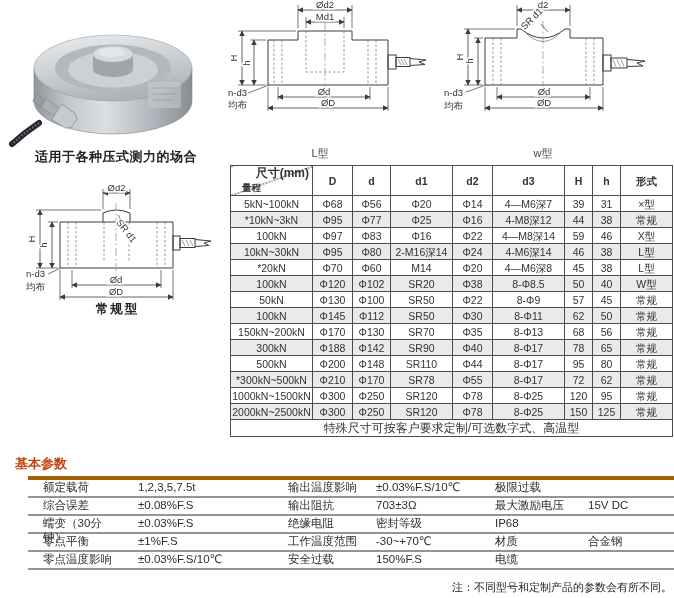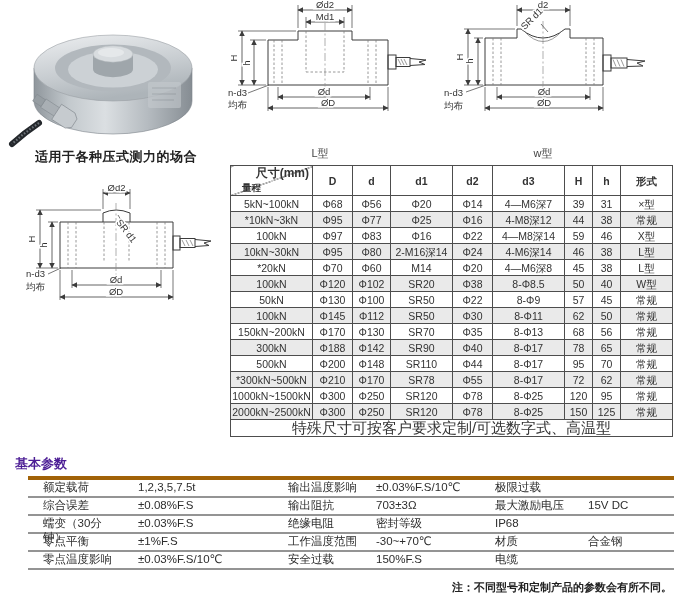--- a/index.html
+++ b/index.html
@@ -21,34 +21,34 @@
   .photo-caption{font-size:13px;font-weight:bold;color:#222;text-align:center;letter-spacing:.5px;}
   .reg-caption{font-size:12.5px;font-weight:bold;color:#222;text-align:center;letter-spacing:2px;}
 
   
   table.spec{border-collapse:collapse;table-layout:fixed;width:442px;font-size:10.5px;color:#333;}
   table.spec th,table.spec td{border:1px solid #4d4d4d;text-align:center;vertical-align:middle;
        padding:0;height:15px;line-height:12px;overflow:hidden;white-space:nowrap;}
   table.spec th{font-weight:bold;font-size:10.5px;}
   table.spec tr.head{height:30px;}
   table.spec tr.stripe{background:#eaeaea;}
-  table.spec td.foot{height:16px;font-size:15px;}
+  table.spec td.foot{height:16px;font-size:12px;}
   th.corner{position:relative;background:
      linear-gradient(to bottom right,transparent 49.4%,#4d4d4d 49.4%,#4d4d4d 50.6%,transparent 50.6%);}
   th.corner .c-top{position:absolute;top:1px;right:3px;font-size:12px;font-weight:bold;}
   th.corner .c-bot{position:absolute;bottom:1px;left:3px;font-size:9.5px;font-weight:bold;margin-left:8px;}
 
   
-  .bp-title{font-size:13px;font-weight:bold;color:#4c1d95;}
+  .bp-title{font-size:13px;font-weight:bold;color:#c2410c;}
   .bp-table{border-top:4px solid #a16207;width:674px;margin-left:28px;}
   .bp-row{display:grid;grid-template-columns:95px 165px 88px 119px 93px 114px;
           height:16px;line-height:14px;border-bottom:2px solid #949494;font-size:11.5px;color:#2d2d2d;}
   .bp-row .c1{padding-left:15px;}
   .bp-row .v1{padding-left:15px;}
-  .note{font-size:11px;color:#222;text-align:right;font-weight:bold;}
+  .note{font-size:11px;color:#222;text-align:right;}
 </style>
 </head>
 <body>
 
 <div class="page">
 
   <svg class="abs" style="left:8px;top:8px;" width="205" height="140" viewBox="0 0 205 140">
     <defs>
       <linearGradient id="gBody" x1="0" y1="0" x2="1" y2="0">
         <stop offset="0" stop-color="#8f969c"></stop>
@@ -219,20 +219,21 @@
     <line class="dim" x1="72" y1="100" x2="161" y2="100" marker-start="url(#arr)" marker-end="url(#arr)"></line>
     <text class="dimtxt" x="116" y="97.5" text-anchor="middle">Ød</text>
     <line class="ext" x1="60" y1="85" x2="60" y2="115"></line>
       <line class="ext" x1="173" y1="85" x2="173" y2="115"></line>
     <line class="dim" x1="60" y1="112" x2="173" y2="112" marker-start="url(#arr)" marker-end="url(#arr)"></line>
     <text class="dimtxt" x="116" y="109.5" text-anchor="middle">ØD</text>
     <line class="ext" x1="48" y1="89" x2="61" y2="83"></line>
     <text x="26" y="92">n-d3</text>
     <text x="26" y="105">均布</text>
   </svg>
+  <div class="abs reg-caption" style="left:55px;top:301px;width:125px;">常规型</div>
 
   <table class="spec abs" style="left:230px;top:165px;">
     <colgroup>
       <col style="width:82px">
         <col style="width:40px">
         <col style="width:38px">
         <col style="width:62px">
       <col style="width:40px">
         <col style="width:72px">
         <col style="width:28px">
@@ -367,21 +368,21 @@
           <td>常规</td>
         </tr>
         <tr>
           <td>500kN</td>
           <td>Φ200</td>
           <td>Φ148</td>
           <td>SR110</td>
           <td>Φ44</td>
           <td>8-Φ17</td>
           <td>95</td>
-          <td>70</td>
+          <td>80</td>
           <td>常规</td>
         </tr>
         <tr class="stripe">
           <td>*300kN~500kN</td>
           <td>Φ210</td>
           <td>Φ170</td>
           <td>SR78</td>
           <td>Φ55</td>
           <td>8-Φ17</td>
           <td>72</td>

